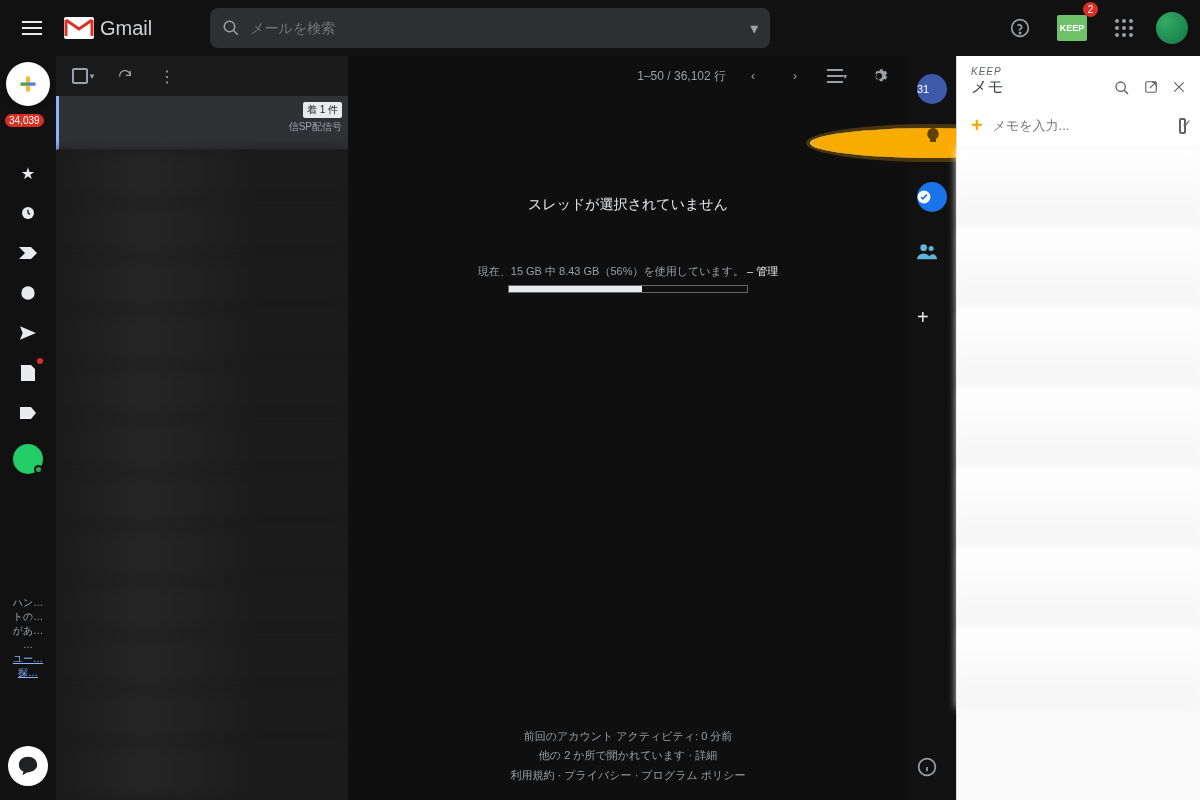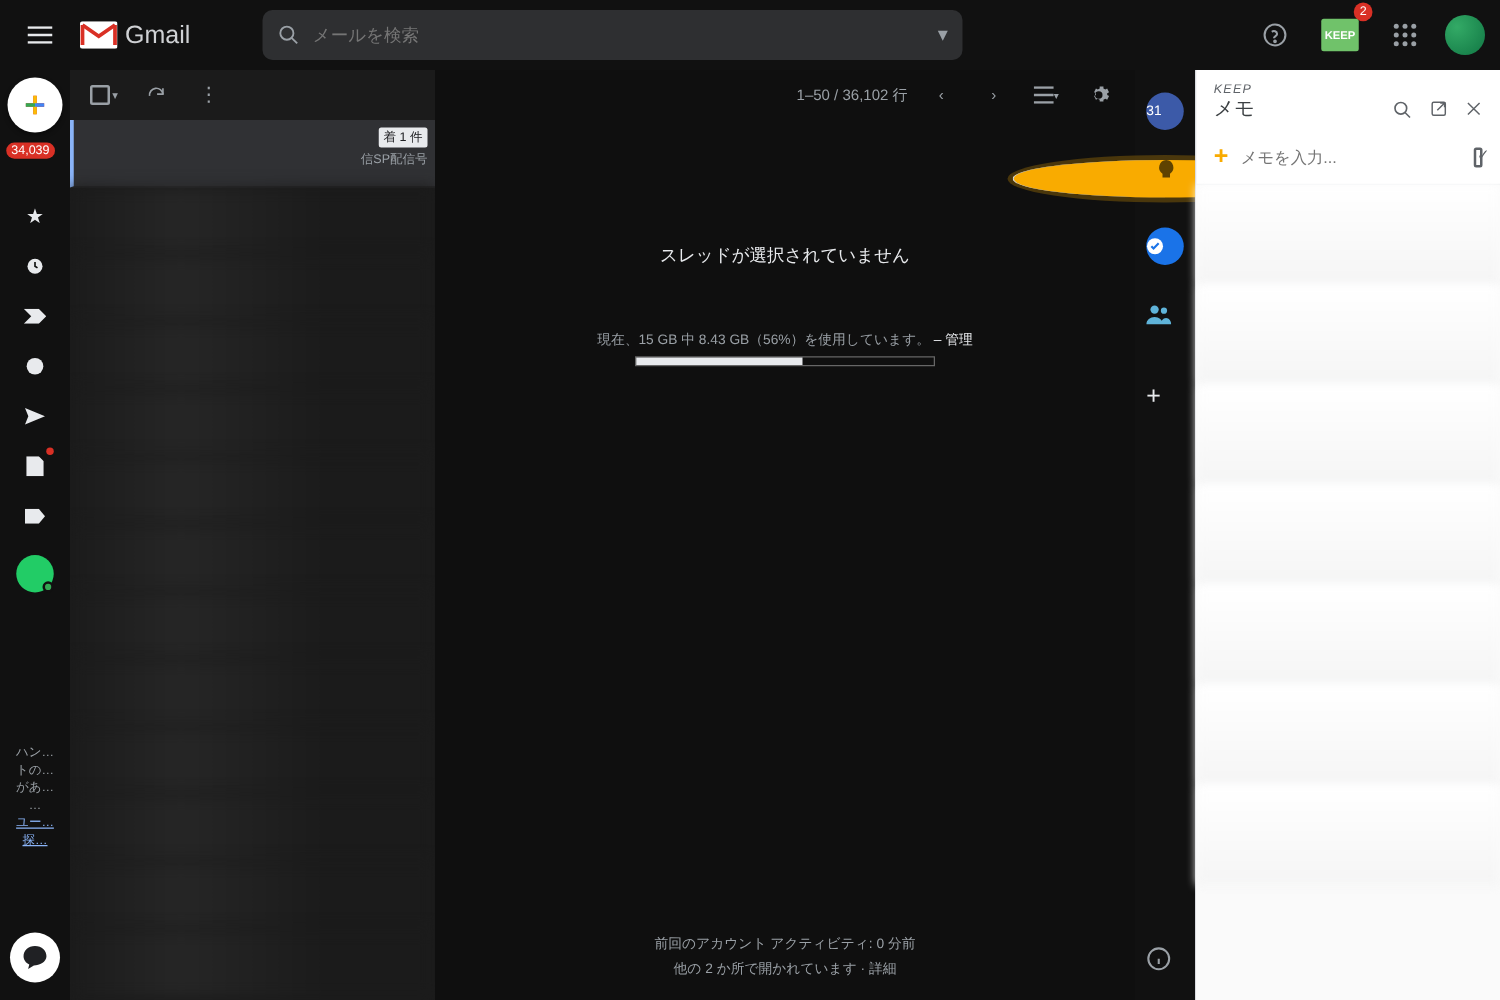--- a/index.html
+++ b/index.html
@@ -269,20 +269,23 @@
         <span>現在、15 GB 中 8.43 GB（56%）を使用しています。</span>&nbsp;<span class="storage-link">– 管理</span>
       </div>
       <div class="progress">
         <div class="progress-fill" style="width:56%"></div>
       </div>
     </div>
     <div class="pane-foot">
       <div>前回のアカウント アクティビティ: 0 分前</div>
       <div>
         <span>他の 2 か所で開かれています</span> · <a href="#">詳細</a>
+      </div>
+      <div>
+        <a href="#">利用規約</a> · <a href="#">プライバシー</a> · <a href="#">プログラム ポリシー</a>
       </div>
     </div>
   </div>
 
   <div class="addons">
     <div class="addon cal">
         <span>31</span>
       </div>
     <div class="addon keep">
         <svg width="14" height="16" viewBox="0 0 14 16">

